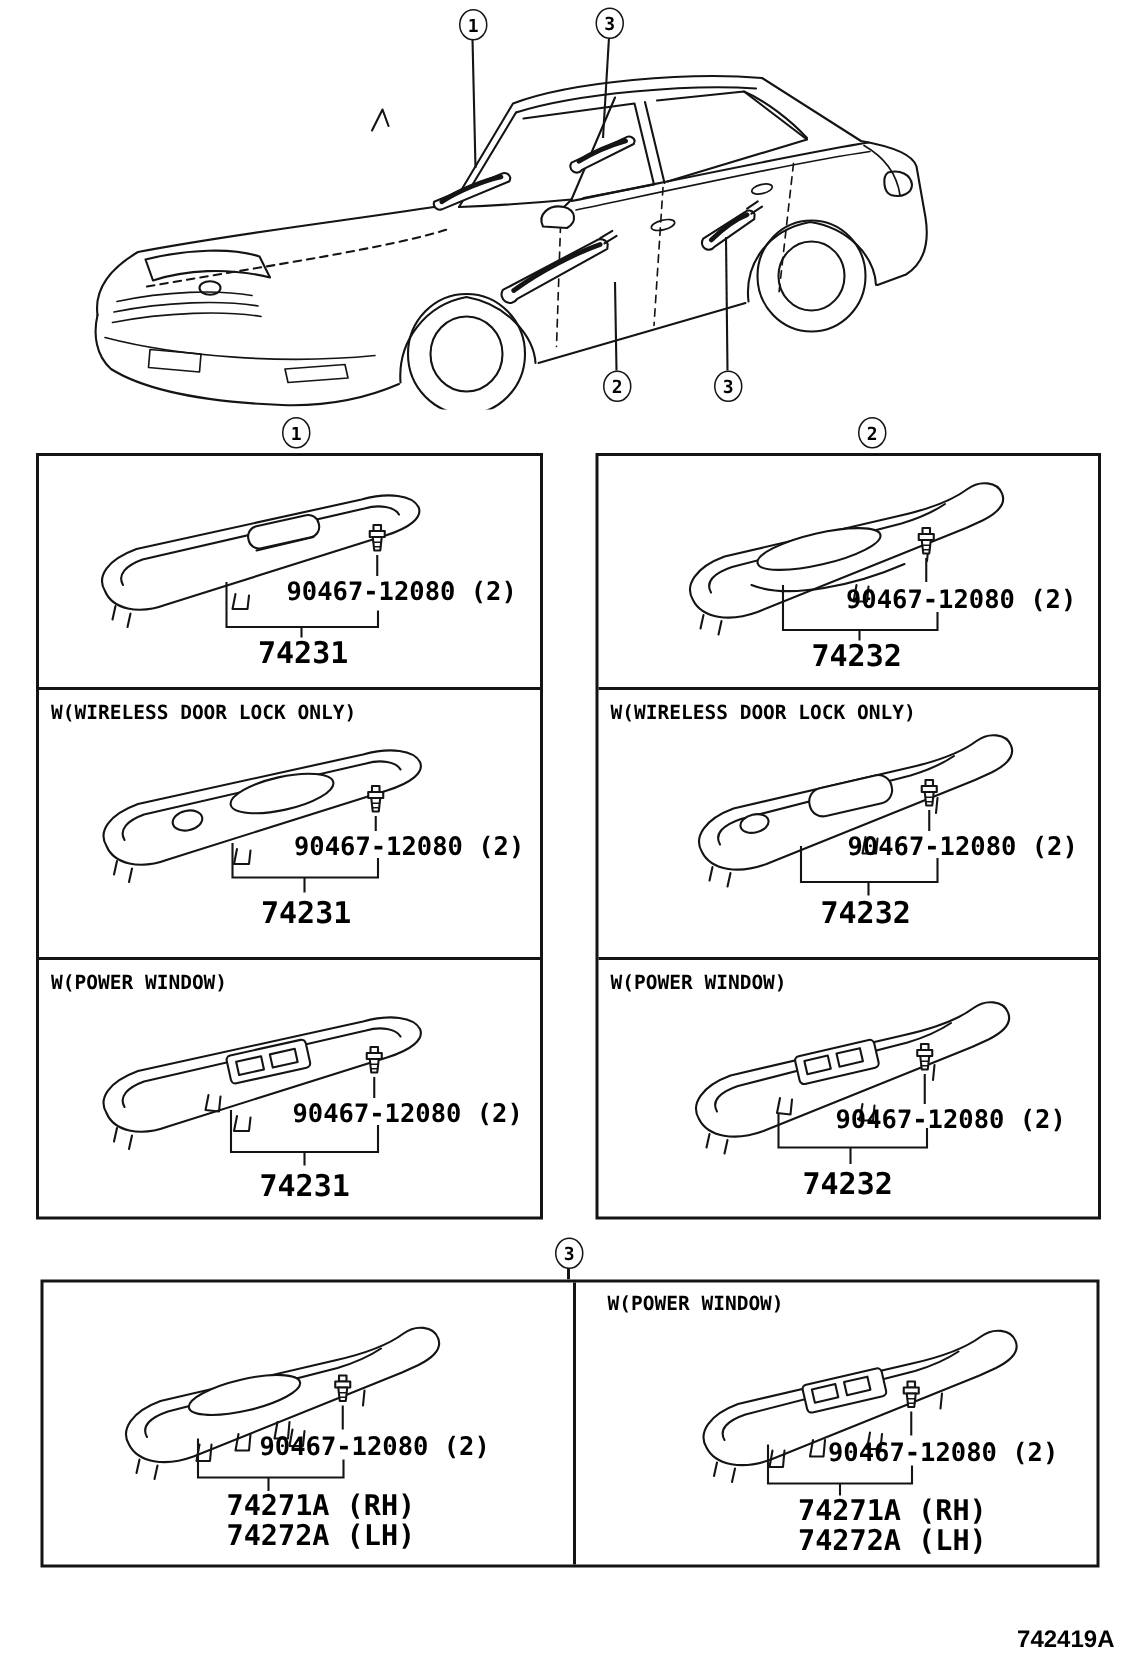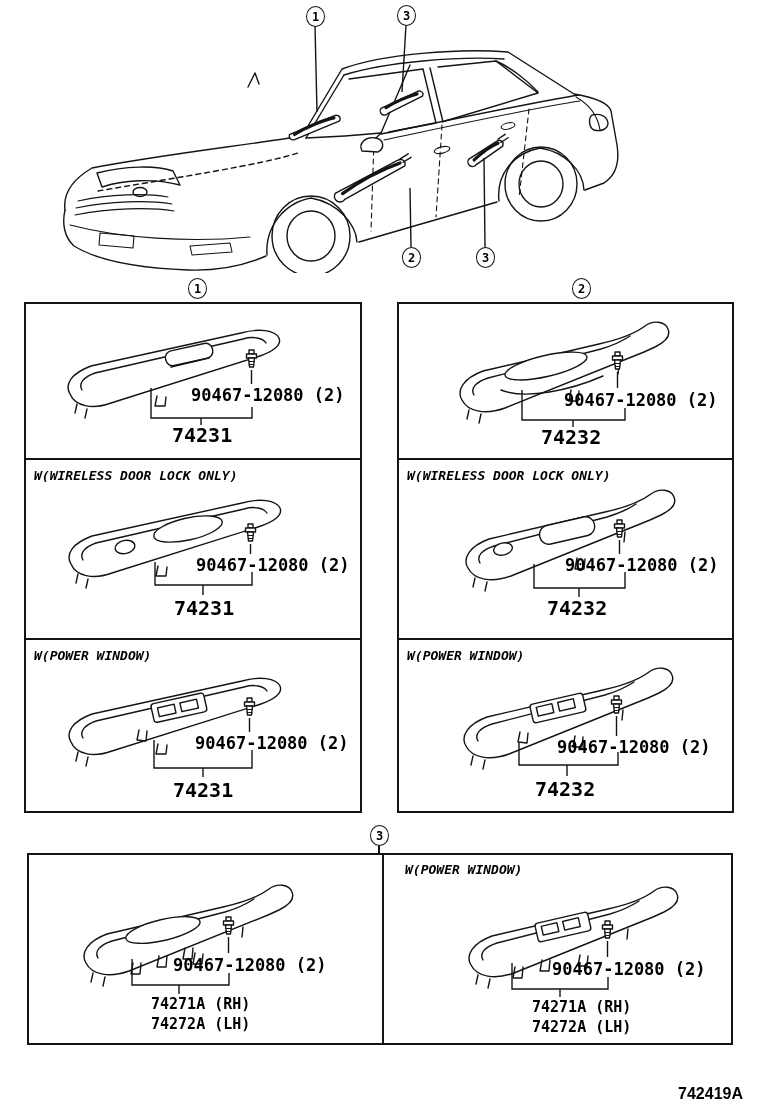--- a/index.html
+++ b/index.html
@@ -17,24 +17,24 @@
   .hdiv{position:absolute;left:0;right:0;height:2px;background:#141414;}
   .vdiv{position:absolute;top:0;bottom:0;width:2px;background:#141414;}
   .cell{position:absolute;left:0;right:0;}
   .cellart{position:absolute;left:0;top:0;}
   
   .callout{position:absolute;width:17px;height:19px;border:1.7px solid #141414;border-radius:50%;
            display:flex;align-items:center;justify-content:center;
            font-size:12px;font-weight:bold;background:#fff;z-index:5;}
   .conn{position:absolute;width:2px;background:#141414;}
   
-  .variant{position:absolute;font-size:13px;font-weight:bold;letter-spacing:0px;white-space:nowrap;font-style:italic;}
+  .variant{position:absolute;font-size:13px;font-weight:bold;letter-spacing:0px;white-space:nowrap;}
   .clipnum{position:absolute;font-size:17px;font-weight:bold;white-space:nowrap;text-align:right;}
   .partnum{position:absolute;font-size:20px;font-weight:bold;white-space:nowrap;}
-  .partnum2{position:absolute;font-size:15px;font-weight:bold;white-space:nowrap;line-height:19px;}
+  .partnum2{position:absolute;font-size:19px;font-weight:bold;white-space:nowrap;line-height:19px;}
   .doccode{position:absolute;top:1085px;right:17px;font-family:"Liberation Sans",sans-serif;
            font-size:16px;font-weight:bold;}
 </style>
 </head>
 <body>
 
 <div id="page">
 
   <svg width="0" height="0" style="position:absolute">
     <defs>

